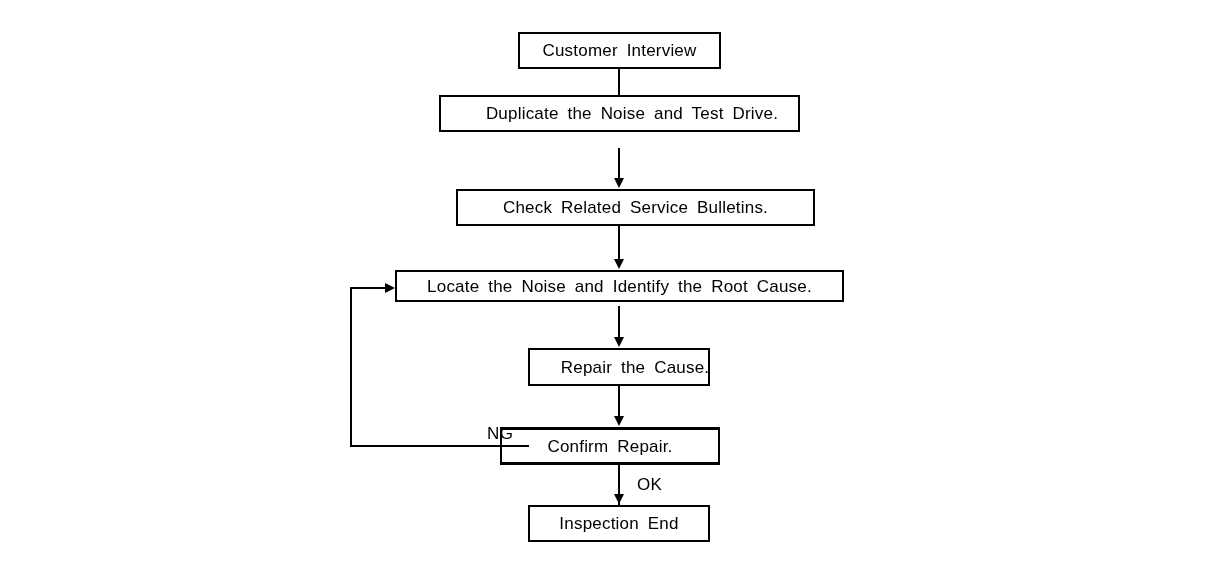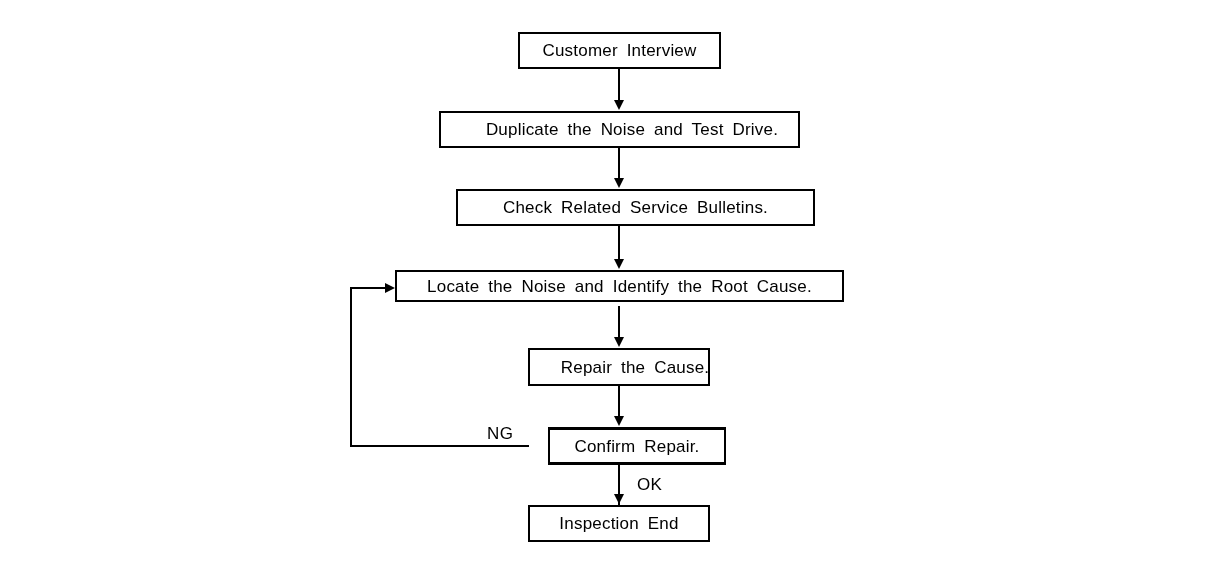--- a/index.html
+++ b/index.html
@@ -72,41 +72,41 @@
 </head>
 <body>
 
 <div id="canvas">
 
   <div class="node" style="left:518px; top:32px; width:203px; height:37px;text-align:right;">Customer Interview</div>
 
   <div class="conn v" style="left:618px; top:69px; height:33px;"></div>
   <div class="arrow-down" style="left:614px; top:100px;"></div>
 
-  <div class="node" style="left:439px; top:111px; width:361px; height:37px;padding-left:25px;">Duplicate the Noise and Test Drive.</div>
+  <div class="node" style="left:439px; top:95px; width:361px; height:37px;padding-left:25px;">Duplicate the Noise and Test Drive.</div>
 
   <div class="conn v" style="left:618px; top:148px; height:32px;"></div>
   <div class="arrow-down" style="left:614px; top:178px;"></div>
 
   <div class="node" style="left:456px; top:189px; width:359px; height:37px;">Check Related Service Bulletins.</div>
 
   <div class="conn v" style="left:618px; top:226px; height:34px;"></div>
   <div class="arrow-down" style="left:614px; top:259px;"></div>
 
   <div class="node" style="left:395px; top:270px; width:449px; height:32px;">Locate the Noise and Identify the Root Cause.</div>
 
   <div class="conn v" style="left:618px; top:306px; height:32px;"></div>
   <div class="arrow-down" style="left:614px; top:337px;"></div>
 
   <div class="node" style="left:528px; top:348px; width:182px; height:38px;padding-left:32px;">Repair the Cause.</div>
 
   <div class="conn v" style="left:618px; top:386px; height:31px;"></div>
   <div class="arrow-down" style="left:614px; top:416px;"></div>
 
-  <div class="node emphasis" style="left:548px; top:427px; width:178px; height:38px;text-align:center;">Confirm Repair.</div>
+  <div class="node emphasis" style="left:500px; top:427px; width:220px; height:38px;text-align:center;">Confirm Repair.</div>
 
   <div class="conn h" style="left:350px; top:445px; width:179px;"></div>
   <div class="conn v" style="left:350px; top:287px; height:160px;"></div>
   <div class="conn h" style="left:350px; top:287px; width:37px;"></div>
   <div class="arrow-right" style="left:385px; top:283px;"></div>
 
   <div class="edge-label" style="left:487px; top:425px;">NG</div>
 
   <div class="conn v" style="left:618px; top:465px; height:40px;"></div>
   <div class="arrow-down" style="left:614px; top:494px;"></div>

